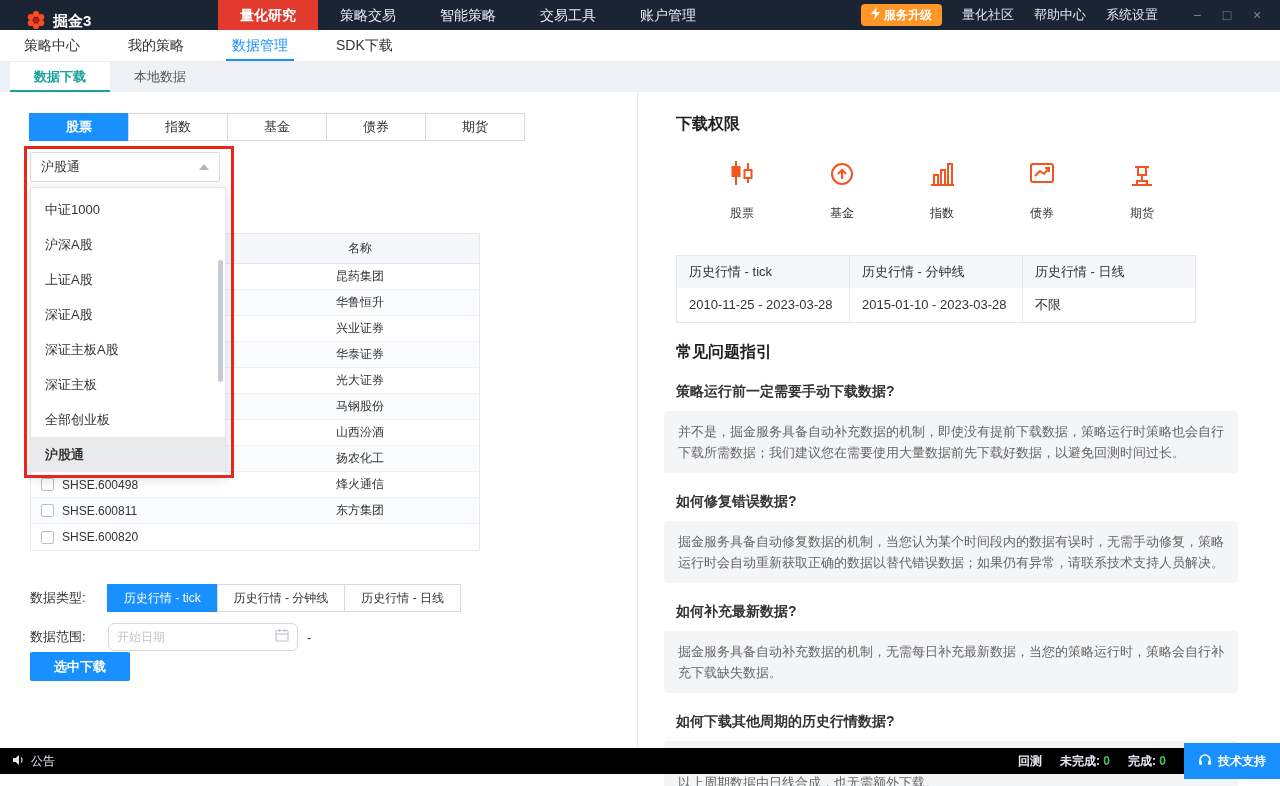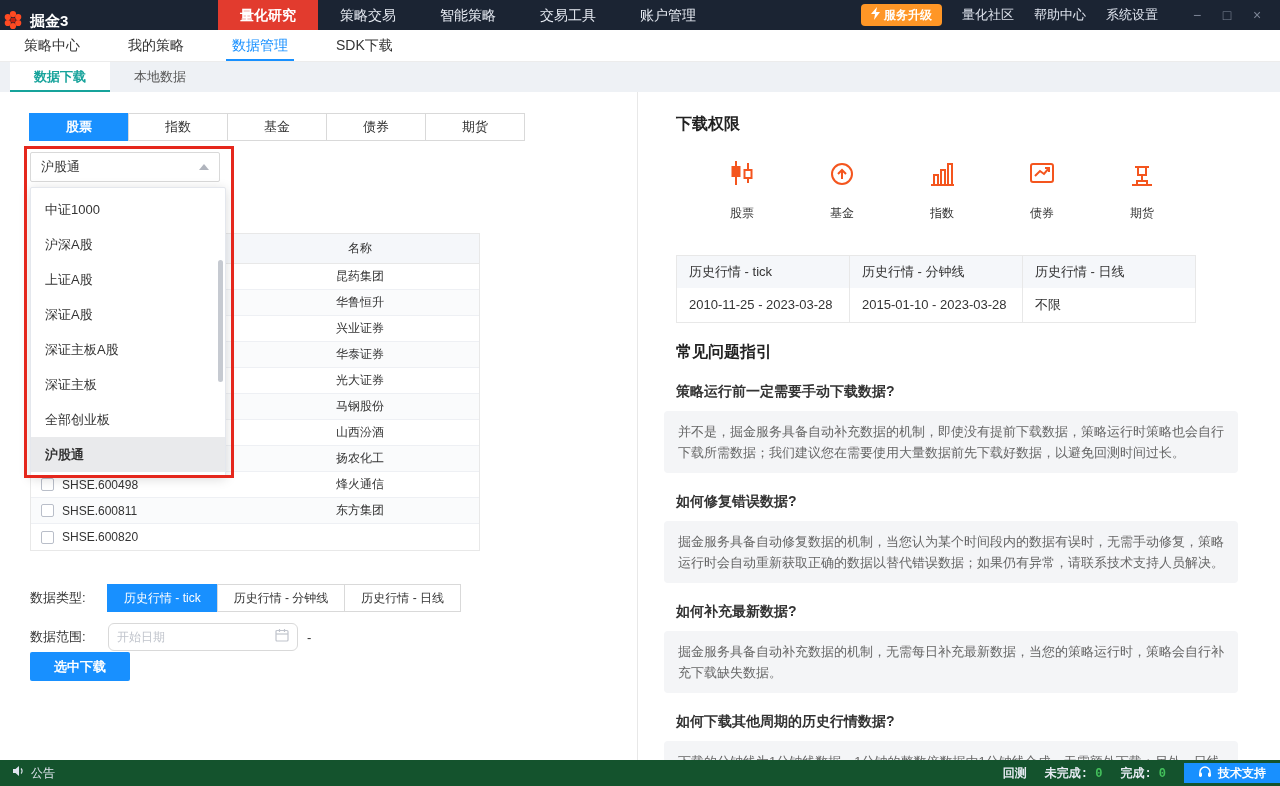--- a/index.html
+++ b/index.html
@@ -2,21 +2,21 @@
 <html><head>
 <meta charset="utf-8">
 <style>
   * { margin:0; padding:0; box-sizing:border-box; }
   html,body { background:#fff; }
   body { font-family:"Liberation Sans","DejaVu Sans",sans-serif; }
   .app { position:relative; width:1280px; height:786px; background:#fff; overflow:hidden; }
 
   
   .topbar { position:absolute; top:0; left:0; width:1280px; height:30px; background:#1b2433; display:flex; align-items:center; color:#cfd6e4; }
-  .brand { display:flex; align-items:center; gap:7px; padding-left:3px; width:218px; height:30px;margin-top:13px; }
+  .brand { display:flex; align-items:center; gap:7px; padding-left:26px; width:218px; height:30px;margin-top:13px; }
   .brand-name { color:#fff; font-weight:bold; font-size:15px; }
   .top-menu { display:flex; height:30px; }
   .top-menu-item { width:100px; height:30px; line-height:30px; text-align:center; font-size:14px; color:#e6eaf2; cursor:pointer; }
   .top-menu-item.active { background:#e23b2e; color:#fff; font-weight:bold; }
   .top-right { margin-left:auto; display:flex; align-items:center; gap:20px; padding-right:8px; }
   .upgrade-btn { background:#ff9626; color:#fff; border-radius:4px; height:22px; padding:0 10px; display:flex; align-items:center; gap:4px; font-size:12px; font-weight:bold; cursor:pointer; }
   .top-link { font-size:13px; color:#dfe4ee; cursor:pointer; }
   .win-controls { display:flex; margin-left:4px; }
   .win-btn { width:30px; text-align:center; color:#7d8596; font-size:14px; line-height:30px; cursor:pointer; }
 
@@ -81,26 +81,26 @@
   .perm-cell:last-child { border-right:none; }
   .perm-head .perm-cell { background:#f5f7fa; }
   .perm-vals .perm-cell { height:34px; line-height:34px; }
 
   .faq { position:absolute; left:26px; top:250px; width:574px; }
   .faq-title { margin:0 0 4px 12px; font-size:16px; font-weight:bold; color:#222; }
   .faq-q { margin:20px 0 10px 12px; font-size:14px; color:#333; font-weight:600; }
   .faq-a { background:#f4f5f7; border-radius:4px; padding:10px 14px; font-size:13px; color:#666; line-height:21px; }
 
   
-  .statusbar { position:absolute; bottom:0; left:0; width:1280px; height:26px; background:#14532d; display:flex; align-items:center; color:#dfe4ee; font-size:12px;font-family:Liberation Mono, monospace; }
+  .statusbar { position:absolute; bottom:12px; left:0; width:1280px; height:26px; background:#000000; display:flex; align-items:center; color:#dfe4ee; font-size:12px; }
   .sb-left { display:flex; align-items:center; gap:6px; padding-left:12px; cursor:pointer; }
   .sb-right { margin-left:auto; display:flex; align-items:center; gap:18px; }
   .sb-item { color:#e6eaf2; font-weight:bold; }
   .count-green { color:#44c15c; font-weight:bold; }
-  .support { background:#1890ff; height:20px; display:flex; align-items:center; gap:6px; padding:0 14px; color:#fff; font-weight:bold; cursor:pointer; }
+  .support { background:#1890ff; height:36px; display:flex; align-items:center; gap:6px; padding:0 14px; color:#fff; font-weight:bold; cursor:pointer; }
 
   .panel-divider { position:absolute; left:637px; top:92px; width:1px; height:668px; background:#e8e8e8; }
 </style>
 </head>
 <body>
 
 <div class="app">
 
   <div class="topbar">
     <div class="brand">

